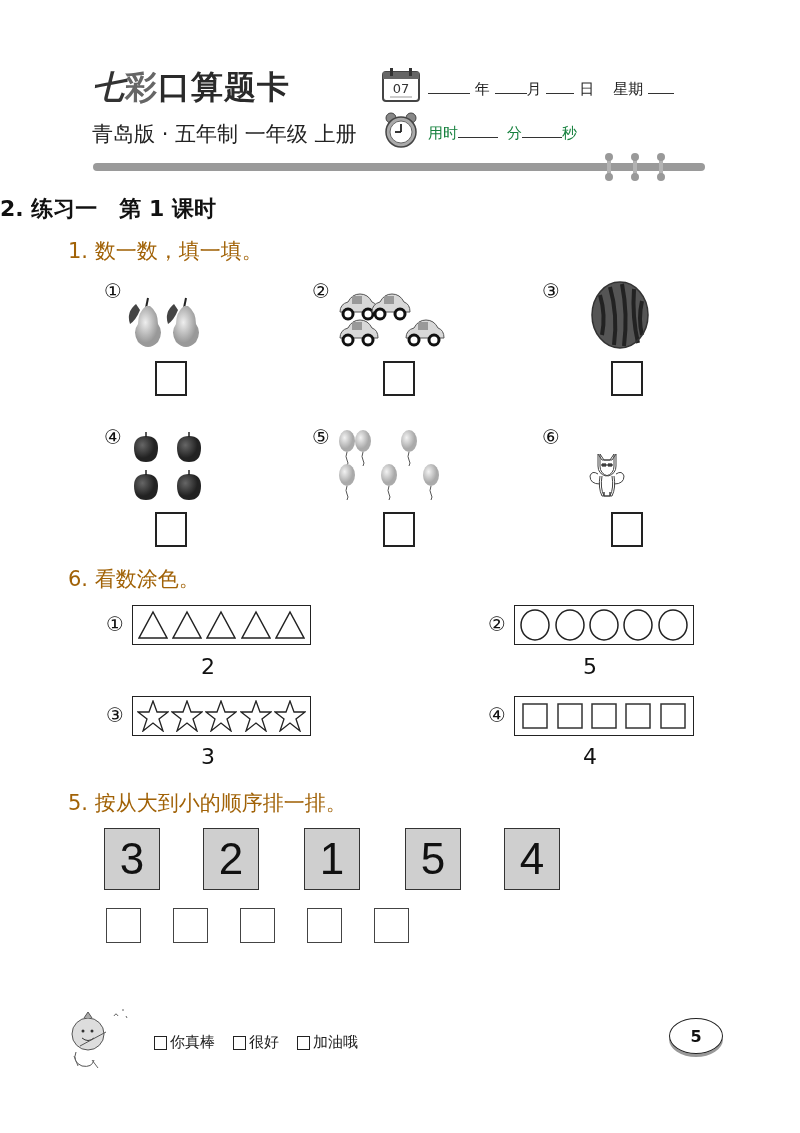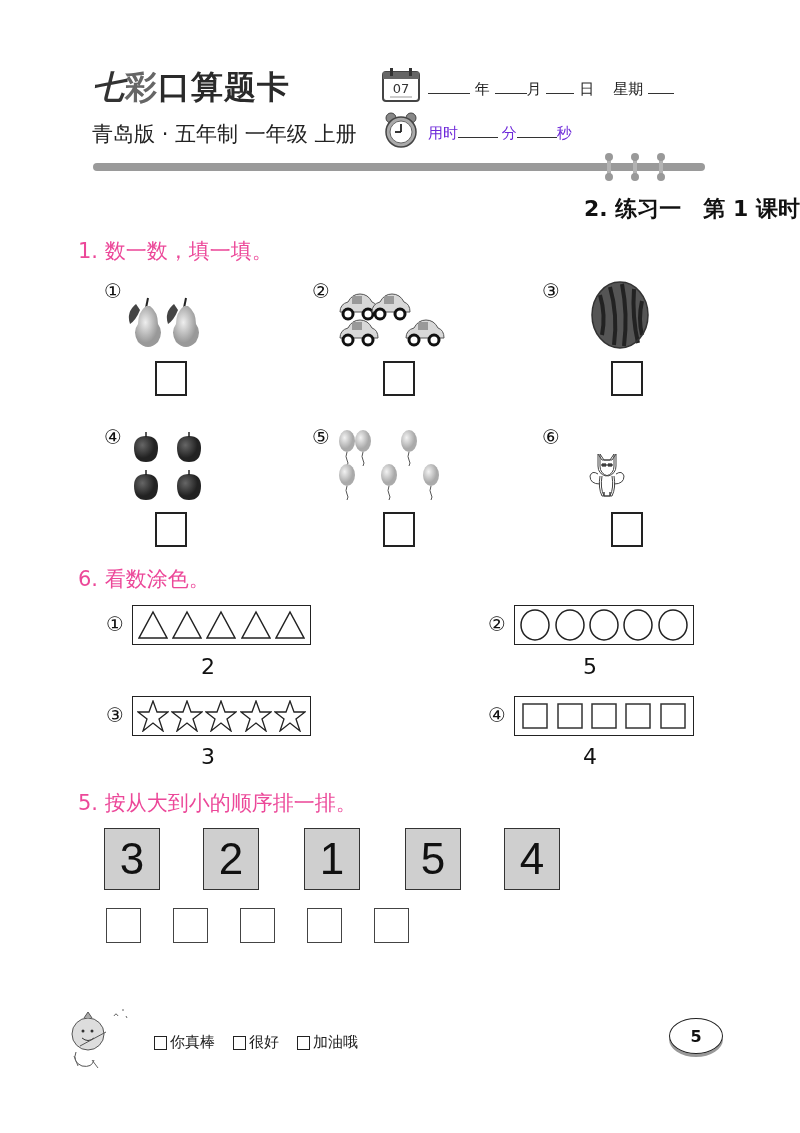--- a/index.html
+++ b/index.html
@@ -6,33 +6,33 @@
   html, body { width: 800px; height: 1133px; background: #ffffff; overflow: hidden; }
   body { position: relative; font-family: "DejaVu Sans", "Liberation Sans", sans-serif; color: #111; }
   .abs { position: absolute; }
 
   
   .logo { left: 92px; top: 66px; font-size: 32px; font-weight: bold; color: #2a2a2a; letter-spacing: 1px; font-family: "DejaVu Serif", serif; }
   .logo .brush { font-style: italic; color: #333; }
   .logo .brush2 { color: #666; }
   .subtitle { left: 92px; top: 120px; font-size: 21px; color: #222; }
   .date-fields { left: 428px; top: 80px; font-size: 15px; color: #222; font-family: "DejaVu Serif", serif; }
-  .time-fields { left: 428px; top: 124px; font-size: 15px; color: #6d28d9; font-family: Liberation Serif, serif; }
+  .time-fields { left: 428px; top: 124px; font-size: 15px; color: #15803d; font-family: Liberation Mono, monospace; }
   .blank { display: inline-block; border-bottom: 1px solid #333; height: 14px; vertical-align: baseline; }
   .cal-icon { left: 382px; top: 68px; width: 45px; height: 34px; }
   .clock-icon { left: 384px; top: 112px; width: 34px; height: 36px; }
   .rule { left: 93px; top: 163px; width: 612px; height: 8px; background: #9a9a9a; border-radius: 4px; }
   .pin { width: 4px; height: 24px; background: #b3b3b3; top: 155px; }
   .pin::before, .pin::after { content: ""; position: absolute; left: -2px; width: 8px; height: 8px; border-radius: 50%; background: #999; }
   .pin::before { top: -2px; } .pin::after { bottom: -2px; }
 
-  .lesson-title { left: 0; width: 800px; top: 194px; text-align: right; font-size: 22px; font-weight: bold; padding-left: 0px; }
+  .lesson-title { left: 0; width: 800px; top: 194px; text-align: left; font-size: 22px; font-weight: bold; padding-left: 0px; }
   .lesson-title span { margin-left: 0; }
 
-  .q-title { left: 78px; font-size: 21px; color: #ec4899; }
+  .q-title { left: 68px; font-size: 21px; color: #a16207; }
 
   .num-label { font-size: 20px; color: #111; }
   .answer-box { width: 32px; height: 35px; border: 2px solid #222; background: #fff; }
 
   .shape-row { height: 40px; border: 1.5px solid #222; display: flex; align-items: center; justify-content: space-around; padding: 0 3px; }
   .shape-row svg { display: block; }
   .target-num { font-size: 22px; color: #111; width: 40px; text-align: center; }
 
   .card { width: 56px; height: 62px; background: #cfcfcf; border: 1.5px solid #333; font-size: 44px; display: flex; align-items: center; justify-content: center; font-family: "Liberation Sans", sans-serif; color: #111; }
   .order-box { width: 35px; height: 35px; border: 1.5px solid #444; background: #fff; }

